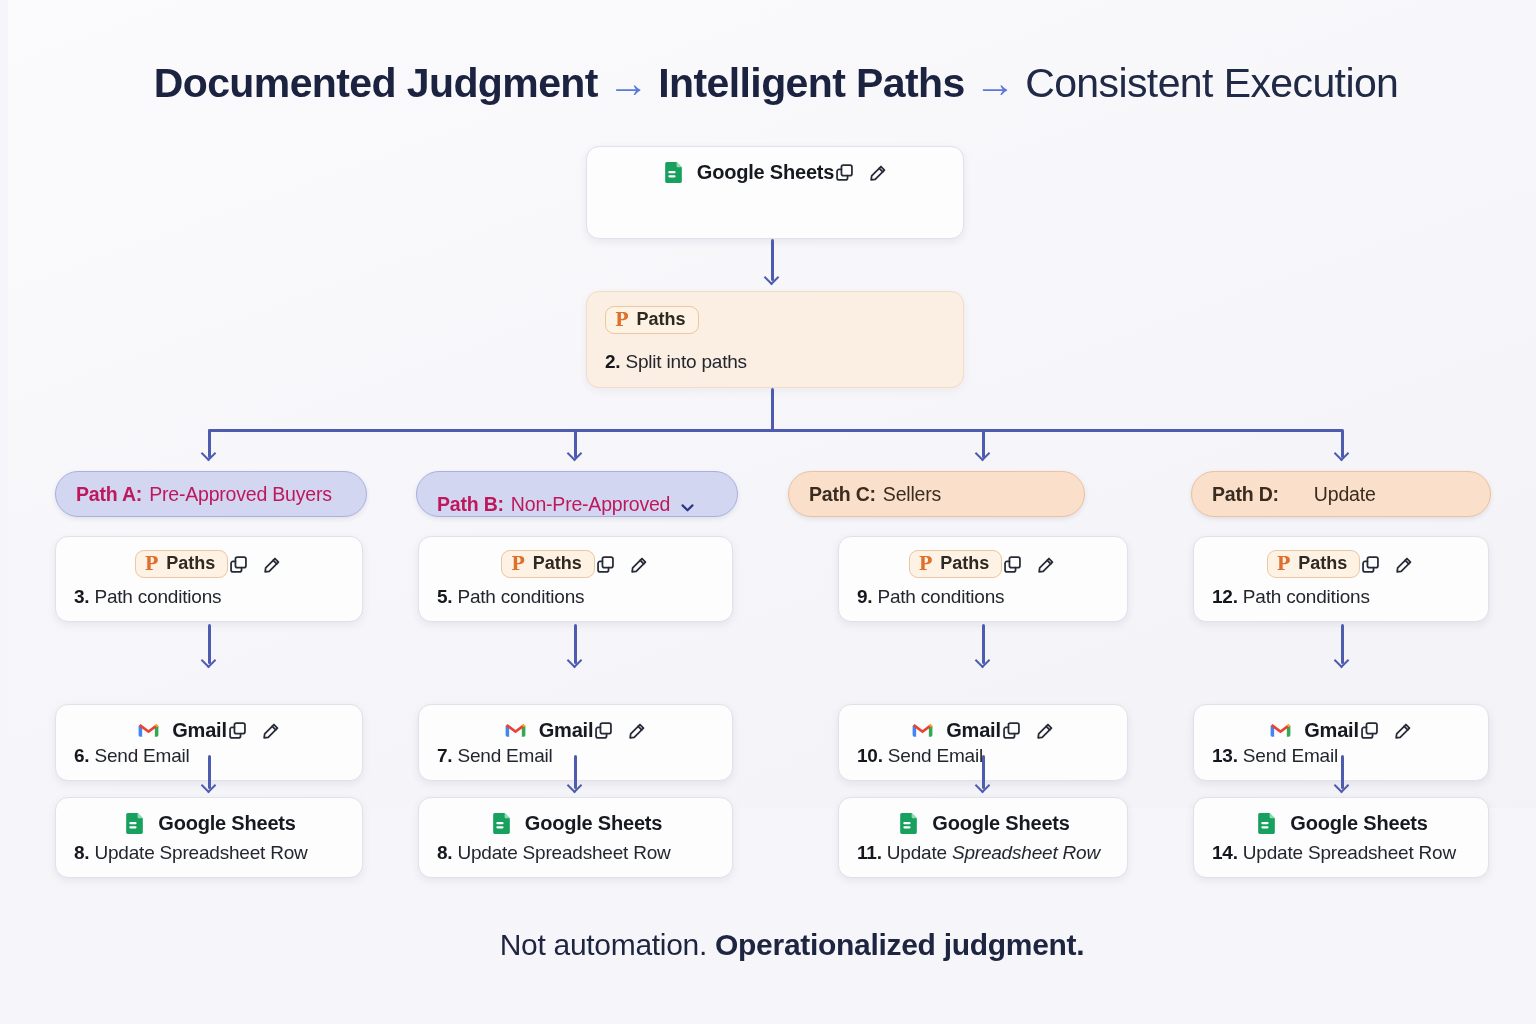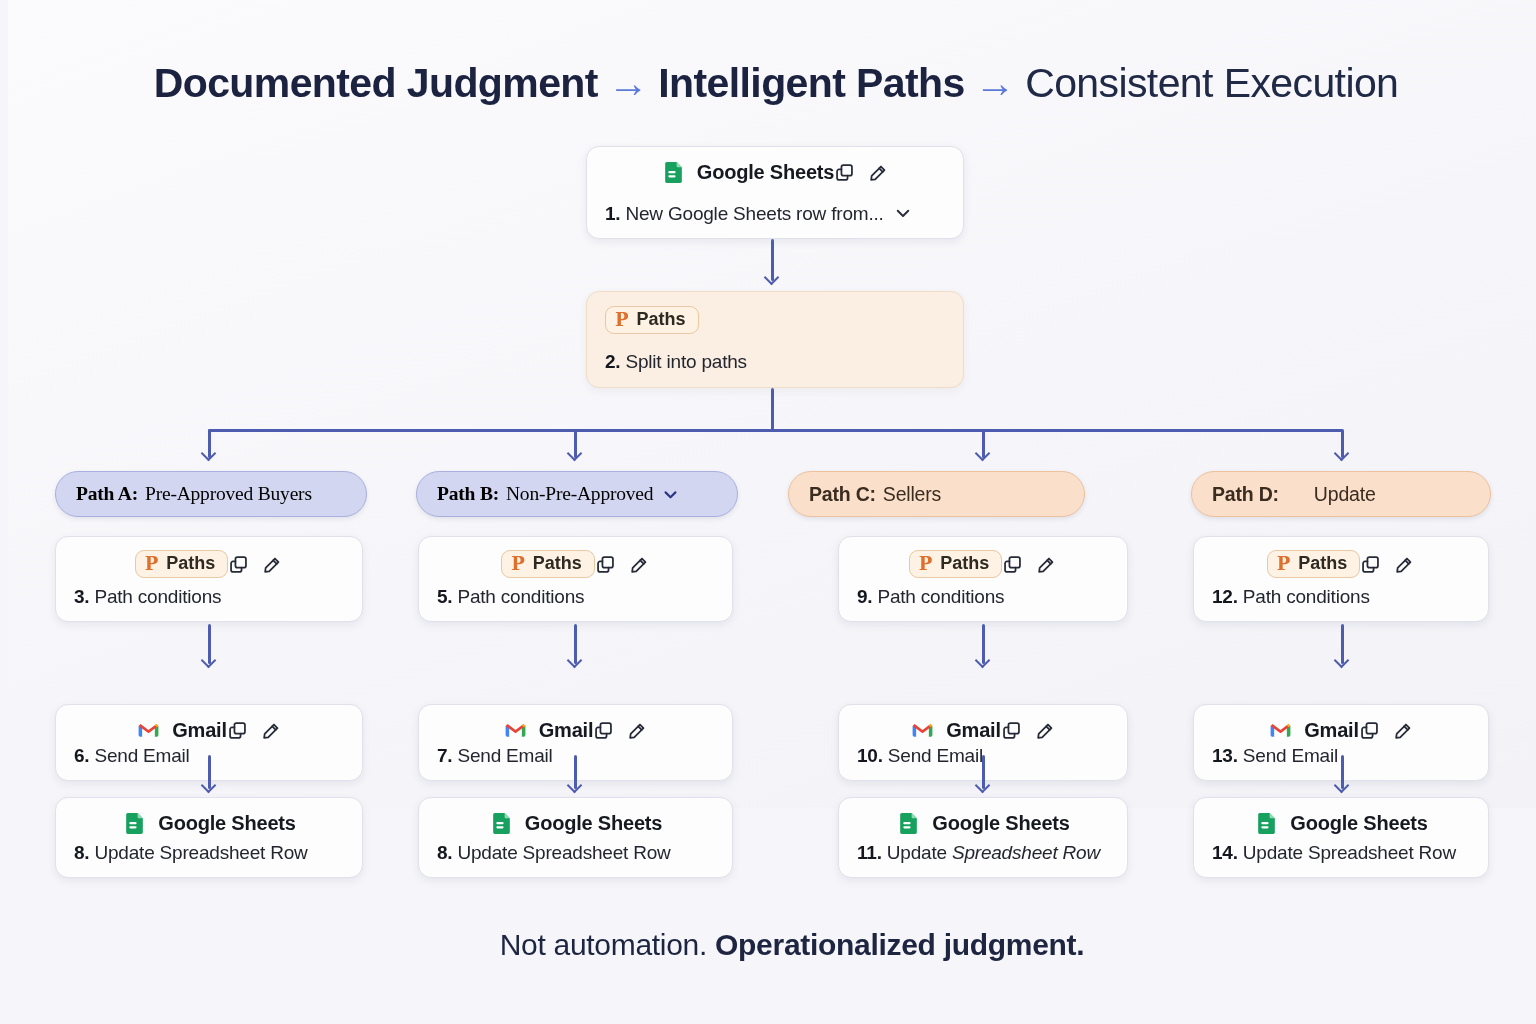--- a/index.html
+++ b/index.html
@@ -63,26 +63,26 @@
 
   
   .pill {
     position:absolute; top:471px; height:46px; border-radius:23px;
     display:flex; align-items:center; padding:0 20px;
     font-size:19.5px; letter-spacing:-0.2px; cursor:pointer;
     box-shadow:0 2px 5px rgba(28,35,64,0.10); white-space:nowrap;
   }
   .pill .prefix { font-weight:700; margin-right:7px; }
   .pill .rest  { font-weight:500; }
-  .pill-indigo { background:#d3d6f1; border:1.5px solid #a9b0df; color:#000000;font-family:Liberation Serif, serif; }
+  .pill-indigo { background:#d3d6f1; border:1.5px solid #a9b0df; color:#be185d; }
   .pill-peach  { background:#fadfca; border:1.5px solid #eec19c; color:#3b2c20; }
   .pill .hdr-chev { margin-left:9px; }
 
   .hdrA { left:47px;  width:312px; }
-  .hdrB { left:408px; width:322px; }
+  .hdrB { left:408px; width:322px;align-items:flex-end; }
   .hdrC { left:780px; width:297px; }
   .hdrD { left:1183px;width:300px;gap:28px; }
 
   
   .colA { left:47px;  width:308px; }
   .colB { left:410px; width:315px; }
   .colC { left:830px; width:290px; }
   .colD { left:1185px;width:296px; }
   .rowCond  { top:536px; height:86px; }
   .rowMail  { top:704px; height:77px; }
@@ -128,25 +128,20 @@
       <span class="actions">
       <svg width="21" height="21" viewBox="0 0 24 24" fill="none" stroke="#252a36" stroke-width="2" stroke-linejoin="round" stroke-linecap="round">
         <rect x="8.5" y="3.5" width="12" height="12" rx="2.2"></rect>
         <path d="M15.5 15.5v2.8a2.2 2.2 0 0 1-2.2 2.2H5.7a2.2 2.2 0 0 1-2.2-2.2V10.7a2.2 2.2 0 0 1 2.2-2.2h2.8"></path>
       </svg>
       <svg width="21" height="21" viewBox="0 0 24 24" fill="none" stroke="#252a36" stroke-width="2" stroke-linecap="round" stroke-linejoin="round">
         <path d="M14.8 5.2l4 4L8.2 19.8l-4.6.6.6-4.6z"></path>
         <path d="M12.8 7.2l4 4"></path>
       </svg>
     </span>
-    </div>
-    <div class="card-step">
-      <b>1.</b><span>New Google Sheets row from...</span><svg style="margin-left:10px;vertical-align:-2px" width="18" height="18" viewBox="0 0 24 24" fill="none" stroke="#2b2f3a" stroke-width="2.6" stroke-linecap="round" stroke-linejoin="round">
-          <path d="M5 9l7 7 7-7"></path>
-        </svg>
     </div>
   </div>
 
   <div class="split-card">
     <span class="badge">
       <span class="p-glyph">P</span>
       <span>Paths</span>
     </span>
     <div class="card-step">
       <b>2.</b><span>Split into paths</span>

